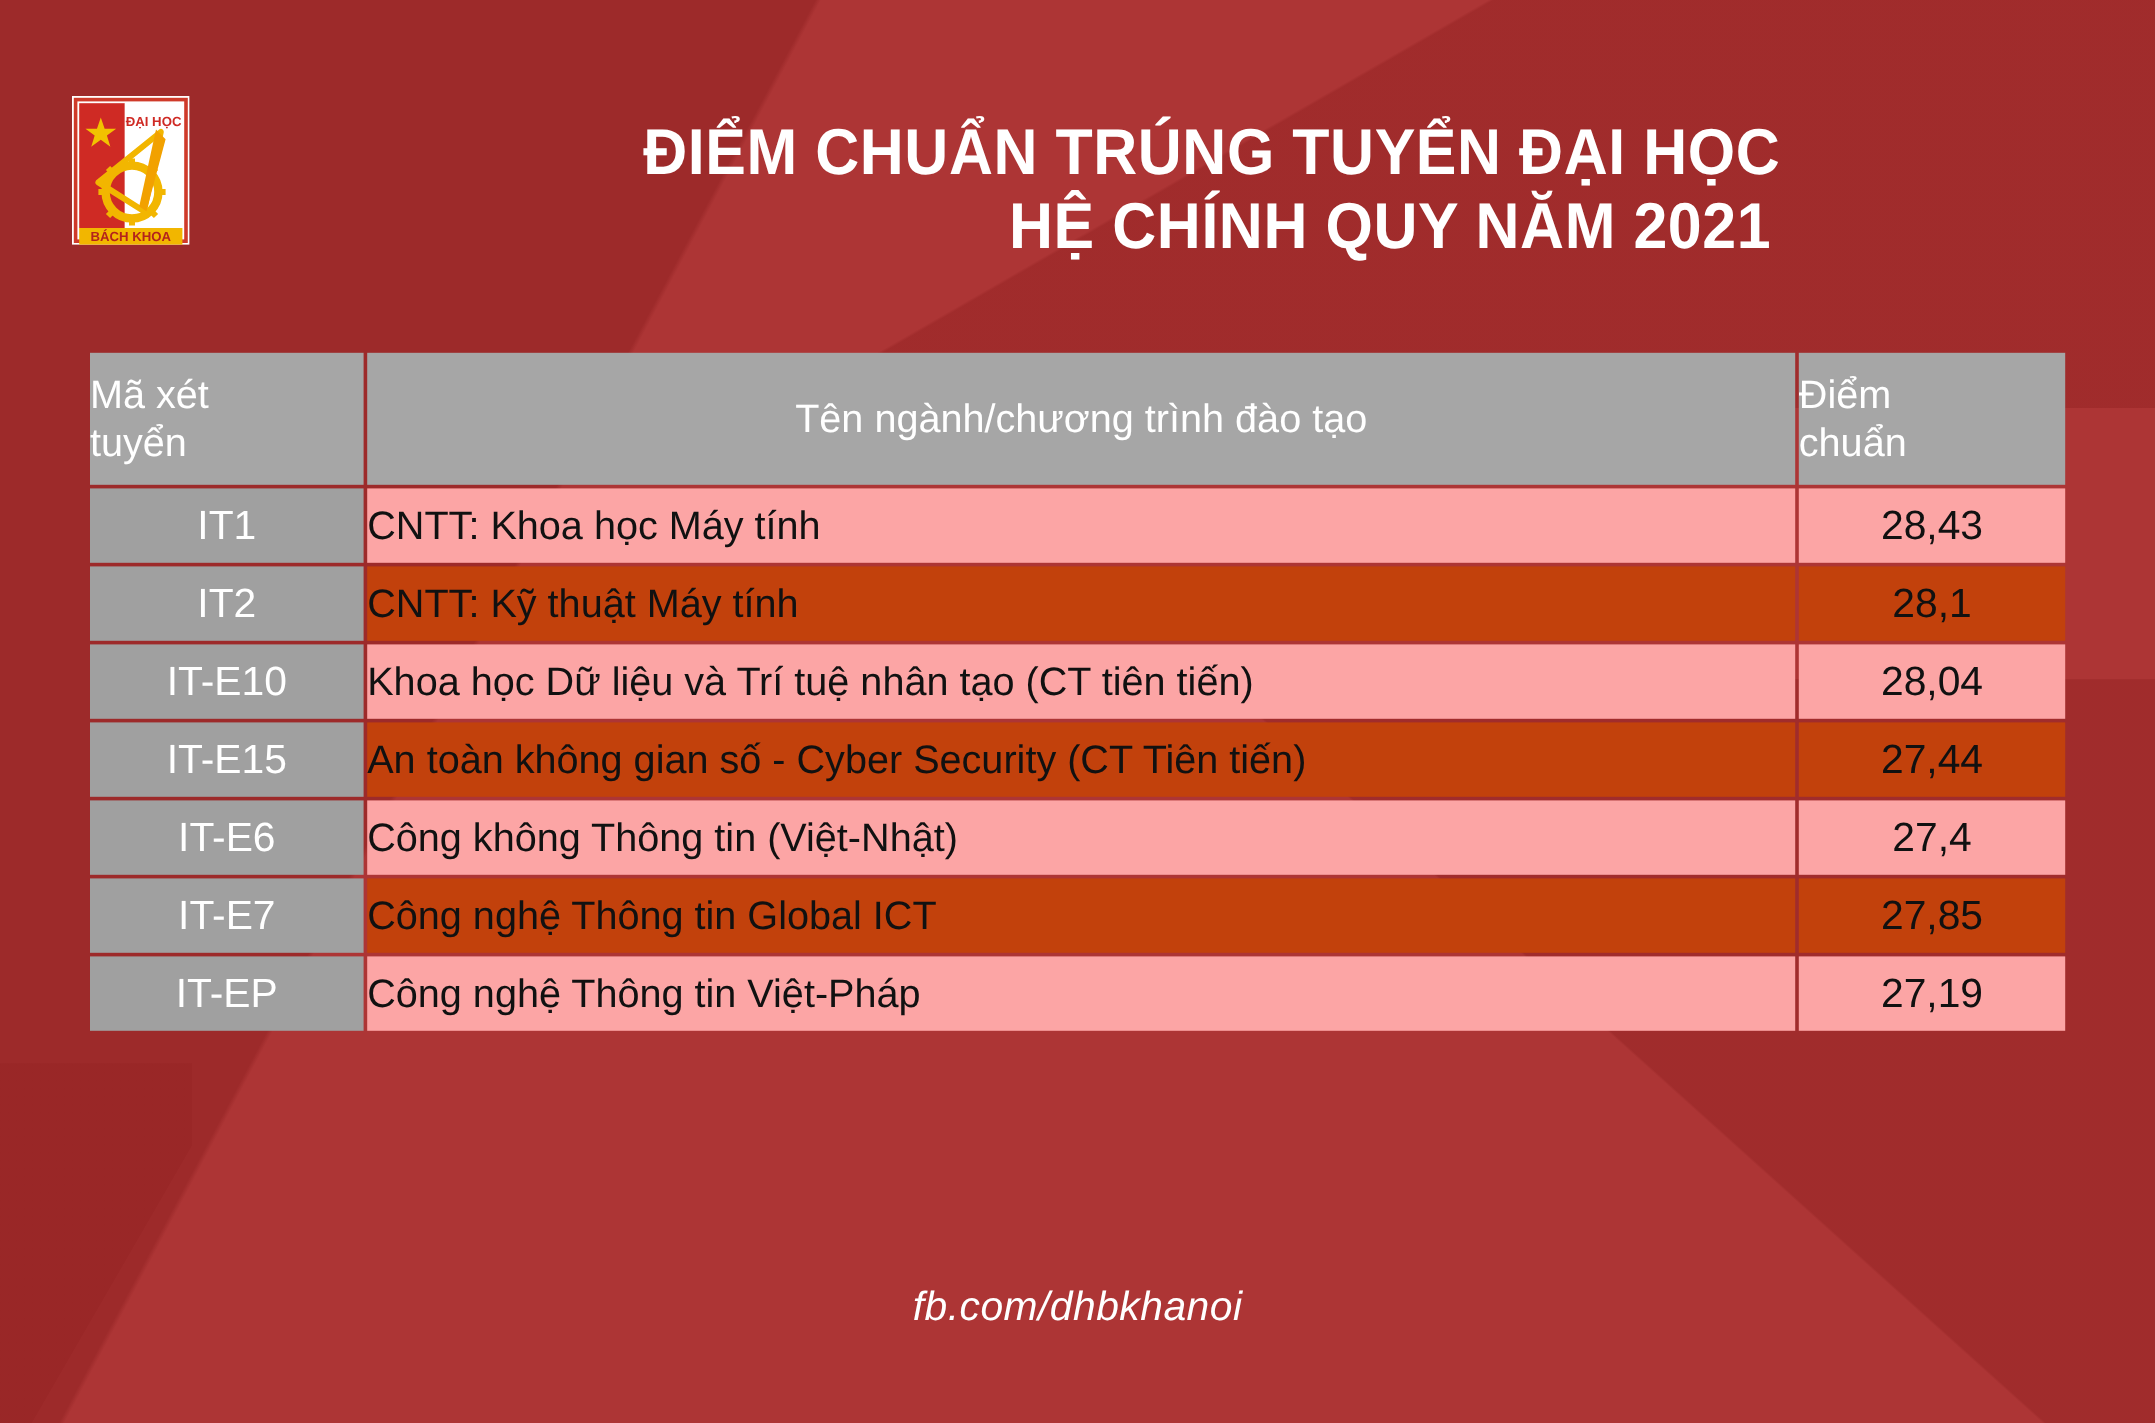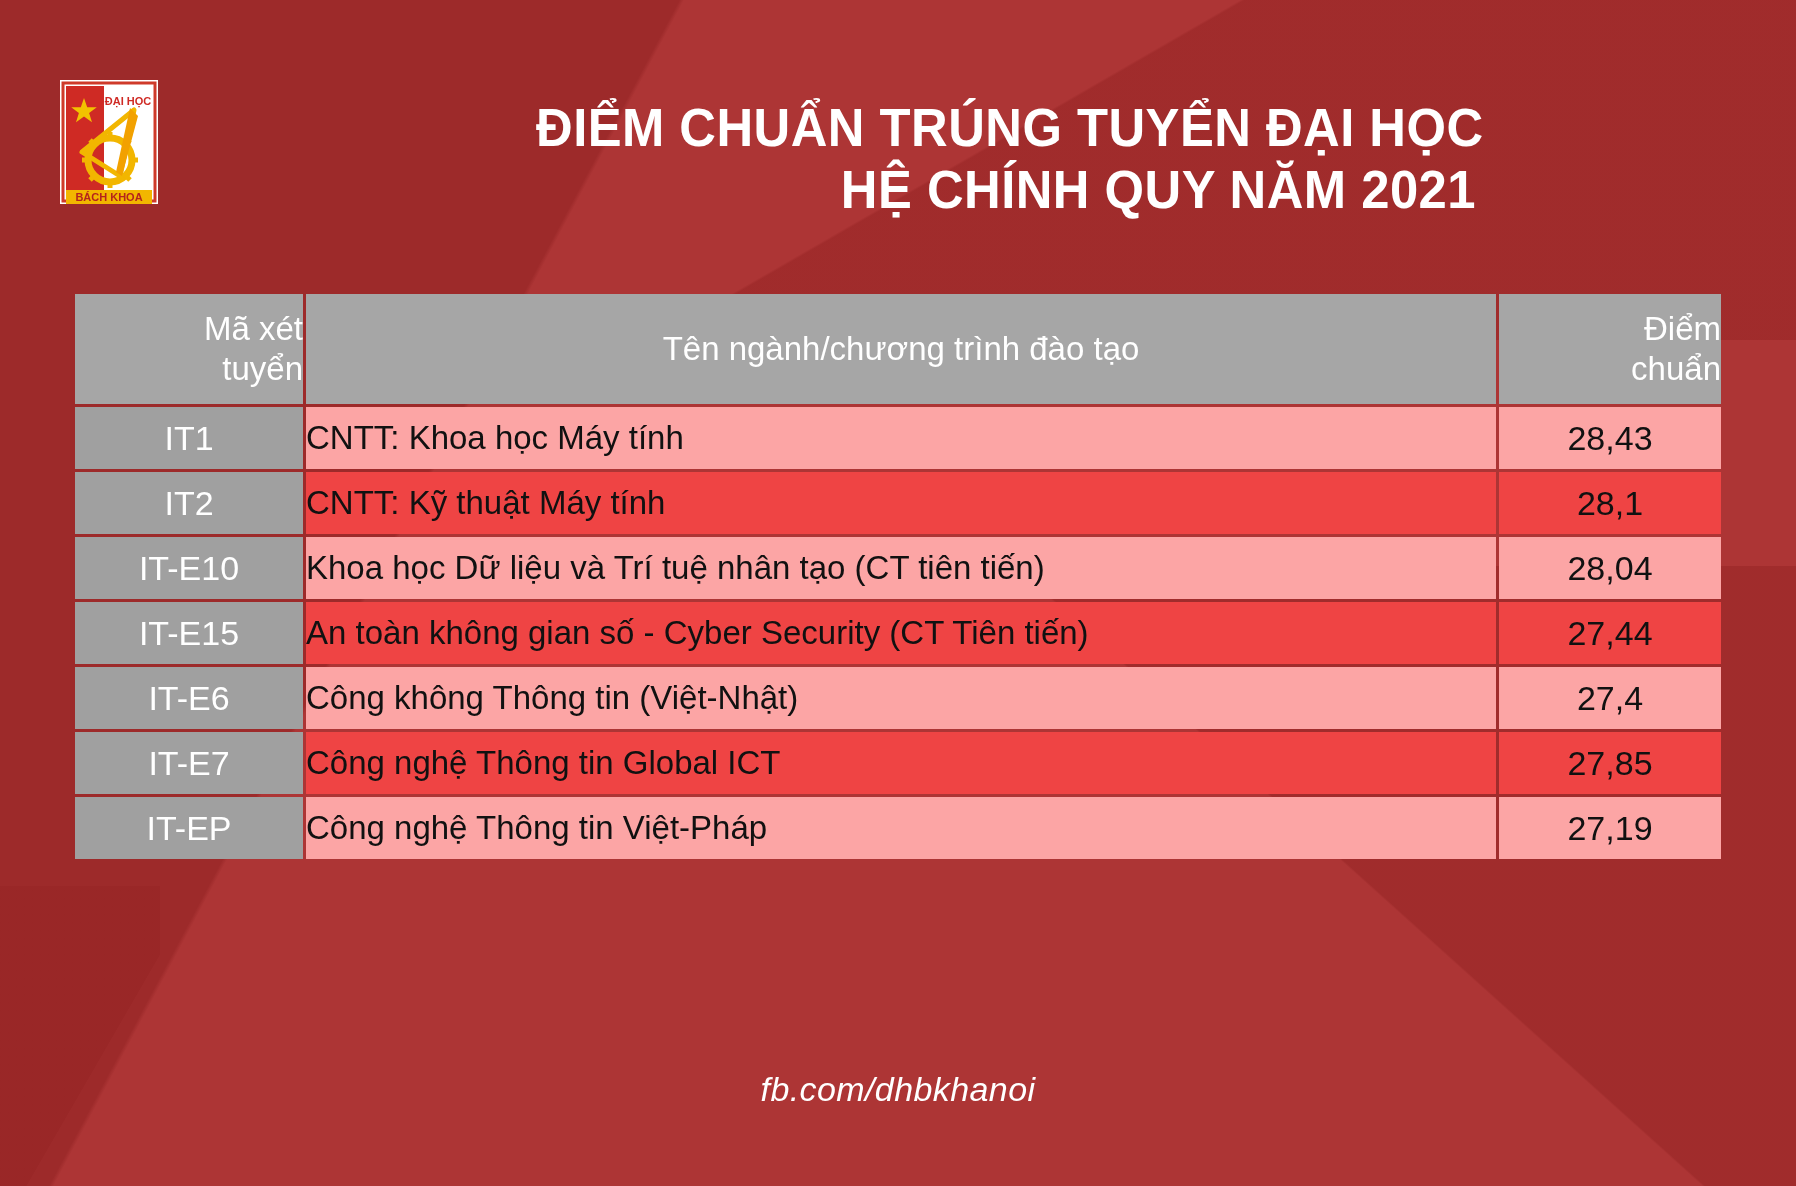--- a/index.html
+++ b/index.html
@@ -58,38 +58,38 @@
   
   .table-wrap{position:absolute;left:72px;top:291px;width:1652px;}
   table.scores{border-collapse:separate;border-spacing:3px;width:100%;table-layout:fixed;}
   table.scores th,table.scores td{padding:0;}
   col.c-code{width:228px;}
   col.c-score{width:222px;}
 
   th.h-cell{
     background:#a6a6a6;color:#ffffff;font-weight:normal;
     font-size:33px;line-height:40px;height:110px;vertical-align:middle;
-    text-align:right;
+    text-align:left;
   }
   th.h-name{text-align:center;}
 
   td.code-cell{
     background:#a0a0a0;color:#ffffff;font-size:34px;height:62px;
     text-align:center;vertical-align:middle;font-weight:normal;
   }
   td.name-cell{
     color:#111111;font-size:33px;height:62px;vertical-align:middle;
     text-align:left;padding-left:16px;
   }
   td.score-cell{
     color:#111111;font-size:34px;height:62px;vertical-align:middle;
     text-align:center;
   }
   tr.row-a td.name-cell,tr.row-a td.score-cell{background:#fca5a5;}
-  tr.row-b td.name-cell,tr.row-b td.score-cell{background:#ef4444;}
+  tr.row-b td.name-cell,tr.row-b td.score-cell{background:#c2410c;}
 
   
   .footer{
     position:absolute;left:0;top:1048px;width:1796px;text-align:center;
     color:#ffffff;font-size:34px;font-style:italic;letter-spacing:.4px;margin-top:22px;
   }
 </style>
 </head>
 <body>
 

